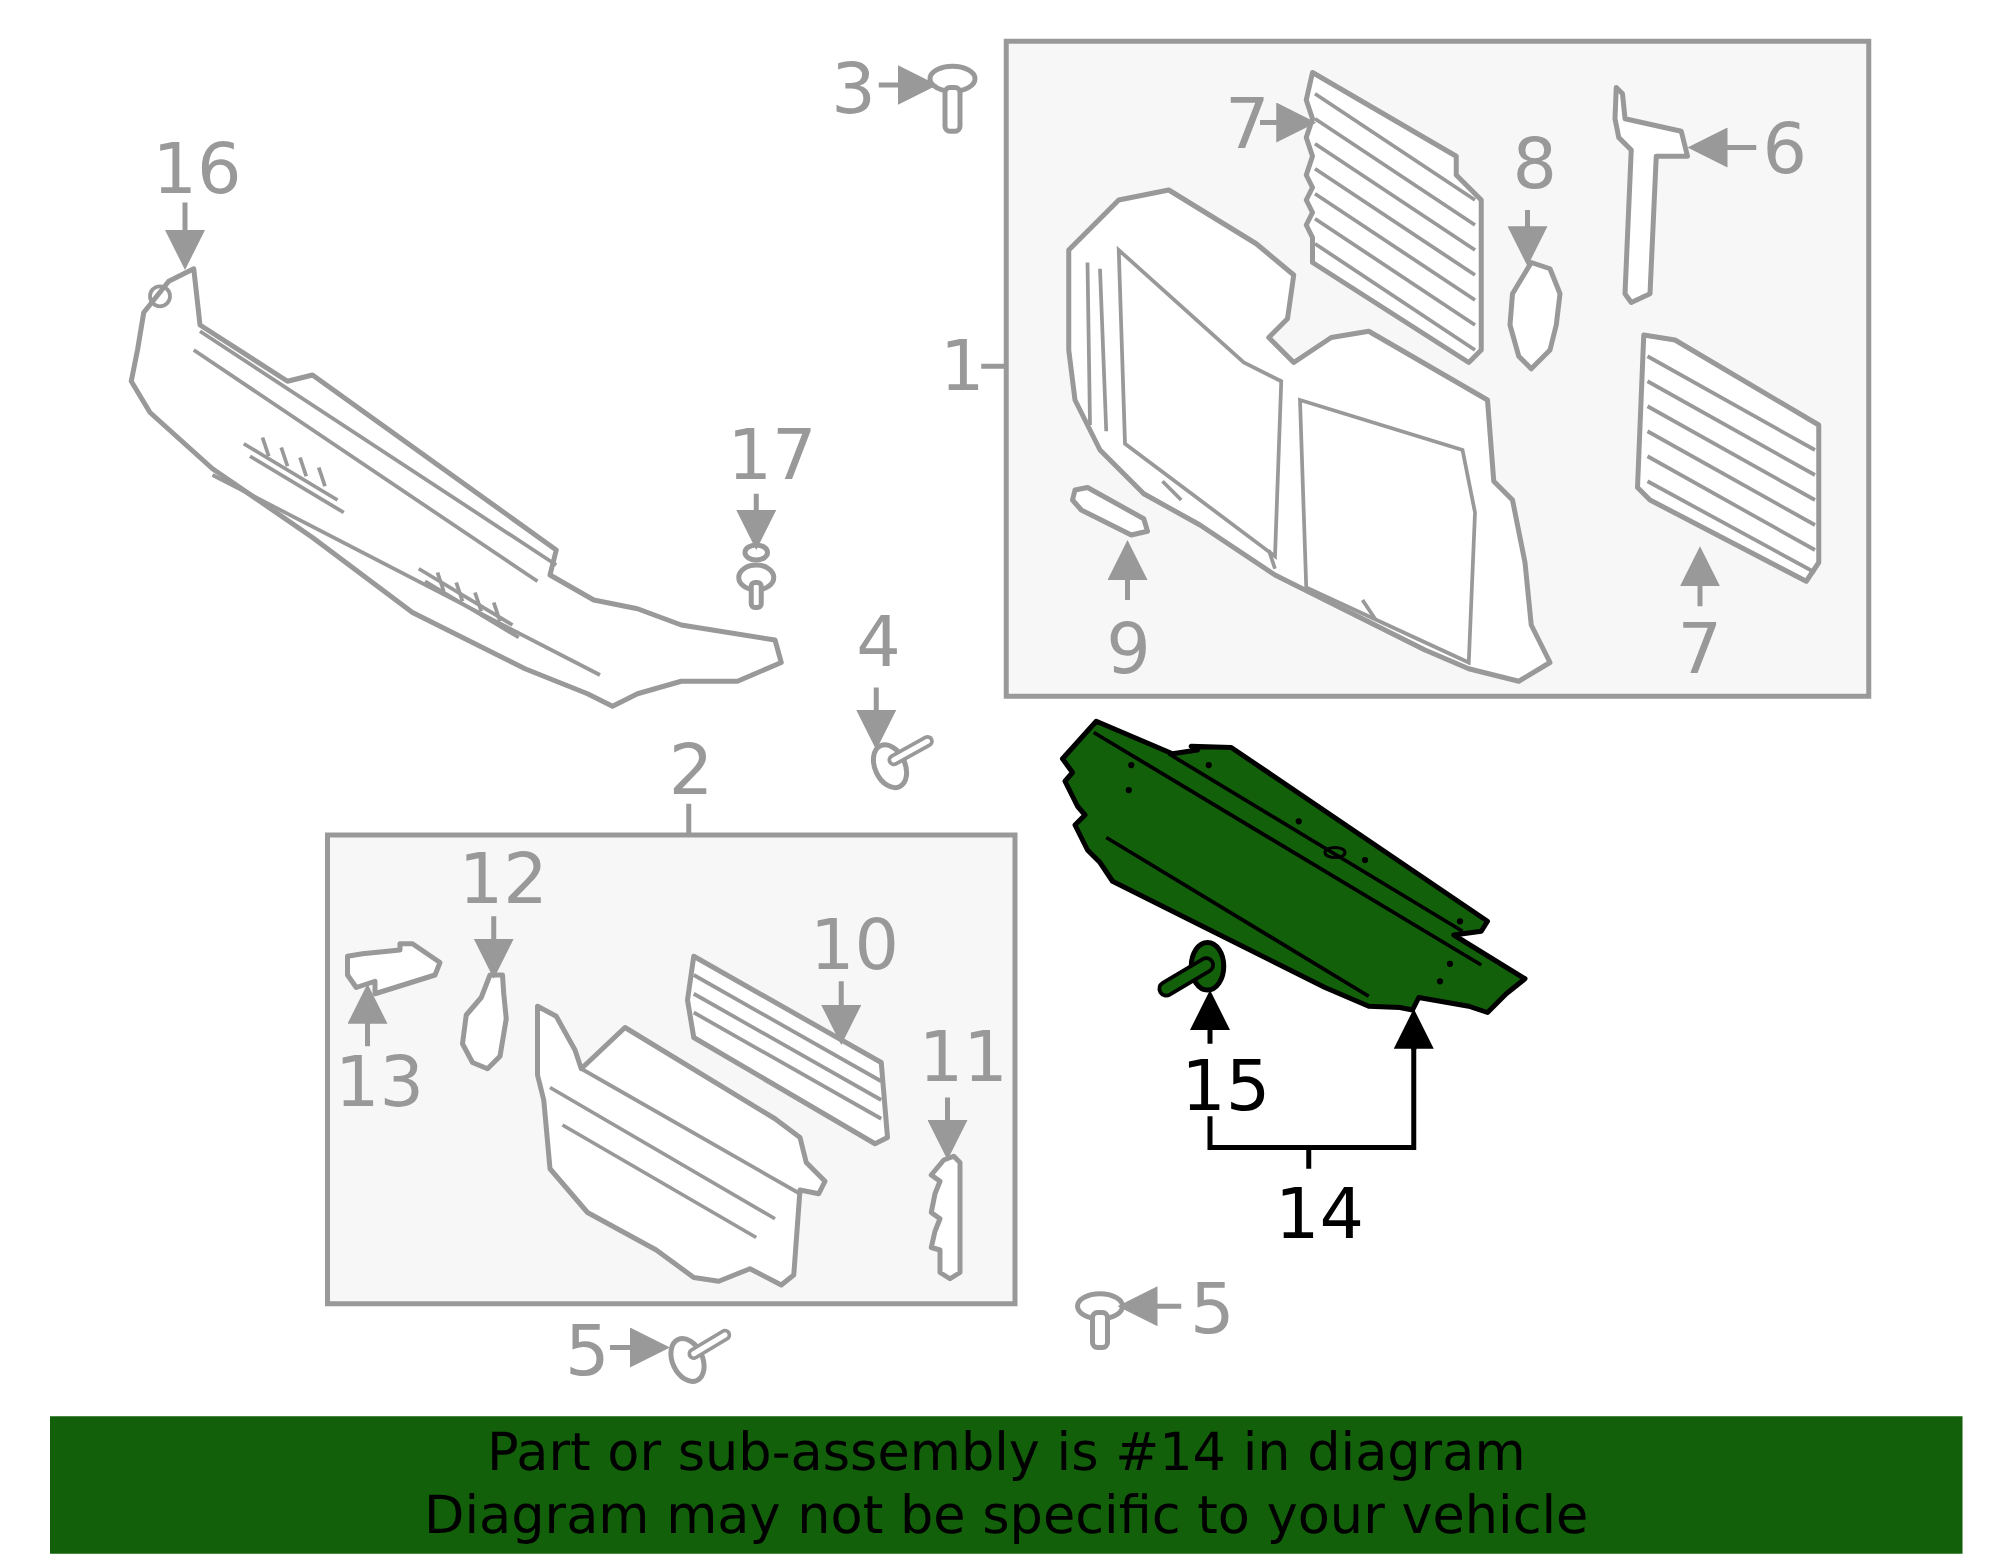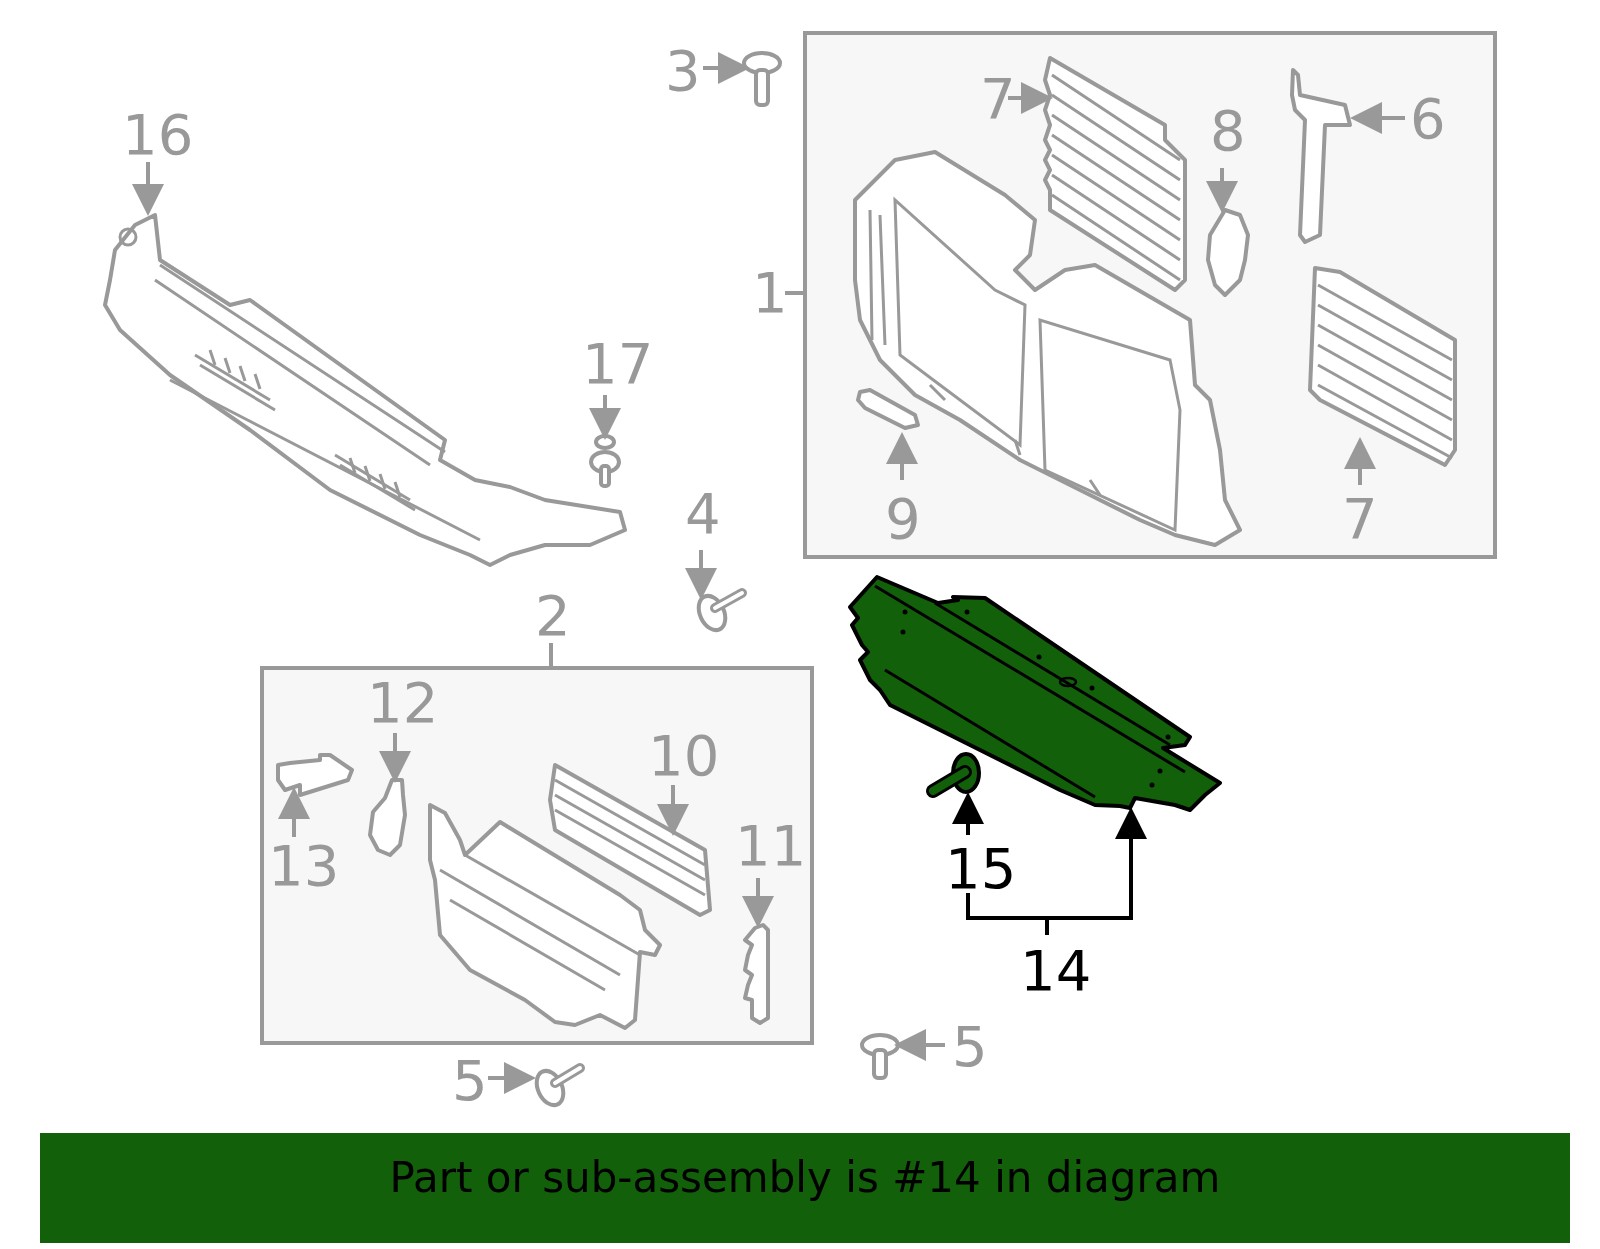--- a/index.html
+++ b/index.html
@@ -8,21 +8,21 @@
   .lbl { font-family: "DejaVu Sans", sans-serif; font-size: 56px; fill: #999999; }
   .lbl-hl { font-family: "DejaVu Sans", sans-serif; font-size: 56px; fill: #000000; }
   .part { fill: #ffffff; stroke: #999999; stroke-width: 4; stroke-linejoin: round; }
   .thin { fill: none; stroke: #999999; stroke-width: 3; }
   .leader { stroke: #999999; stroke-width: 4; fill: none; }
   .leader-hl { stroke: #000000; stroke-width: 4; fill: none; }
   .box { fill: #f7f7f7; stroke: #999999; stroke-width: 4; }
   .green { fill: #12600a; stroke: #000000; stroke-width: 4; stroke-linejoin: round; }
   .green-line { stroke: #000000; stroke-width: 3; fill: none; }
   #banner { position: absolute; left: 40px; top: 1133px; width: 1530px; height: 110px; background: #12600a; text-align: center; color: #000000; font-family: "DejaVu Sans", sans-serif; font-size: 42px; line-height: 50px; padding-top: 4px; box-sizing: border-box; }
-  #banner div { white-space: nowrap; margin-top: 16px; }
+  #banner div { white-space: nowrap; }
 </style>
 </head>
 <body>
 
 <svg id="diagram" viewBox="0 0 1600 1249" xmlns="http://www.w3.org/2000/svg">
   <defs>
     <marker id="arrG" markerWidth="8" markerHeight="8" refX="6" refY="4" orient="auto" markerUnits="strokeWidth">
       <path d="M0,0 L8,4 L0,8 z" fill="#999999"></path>
     </marker>
     <marker id="arrK" markerWidth="8" markerHeight="8" refX="6" refY="4" orient="auto" markerUnits="strokeWidth">
@@ -171,13 +171,14 @@
   <line class="leader-hl" x1="968" y1="835" x2="968" y2="800" marker-end="url(#arrK)"></line>
   <text class="lbl-hl" x="945" y="888">15</text>
   <path class="leader-hl" d="M968,893 L968,918 L1131,918 L1131,835"></path>
   <line class="leader-hl" x1="1131" y1="840" x2="1131" y2="815" marker-end="url(#arrK)"></line>
   <line class="leader-hl" x1="1047" y1="918" x2="1047" y2="935"></line>
   <text class="lbl-hl" x="1020" y="990">14</text>
 </svg>
 
 <div id="banner">
   <div>Part or sub-assembly is #14 in diagram</div>
+  <div>Diagram may not be specific to your vehicle</div>
 </div>
 
 </body></html>

